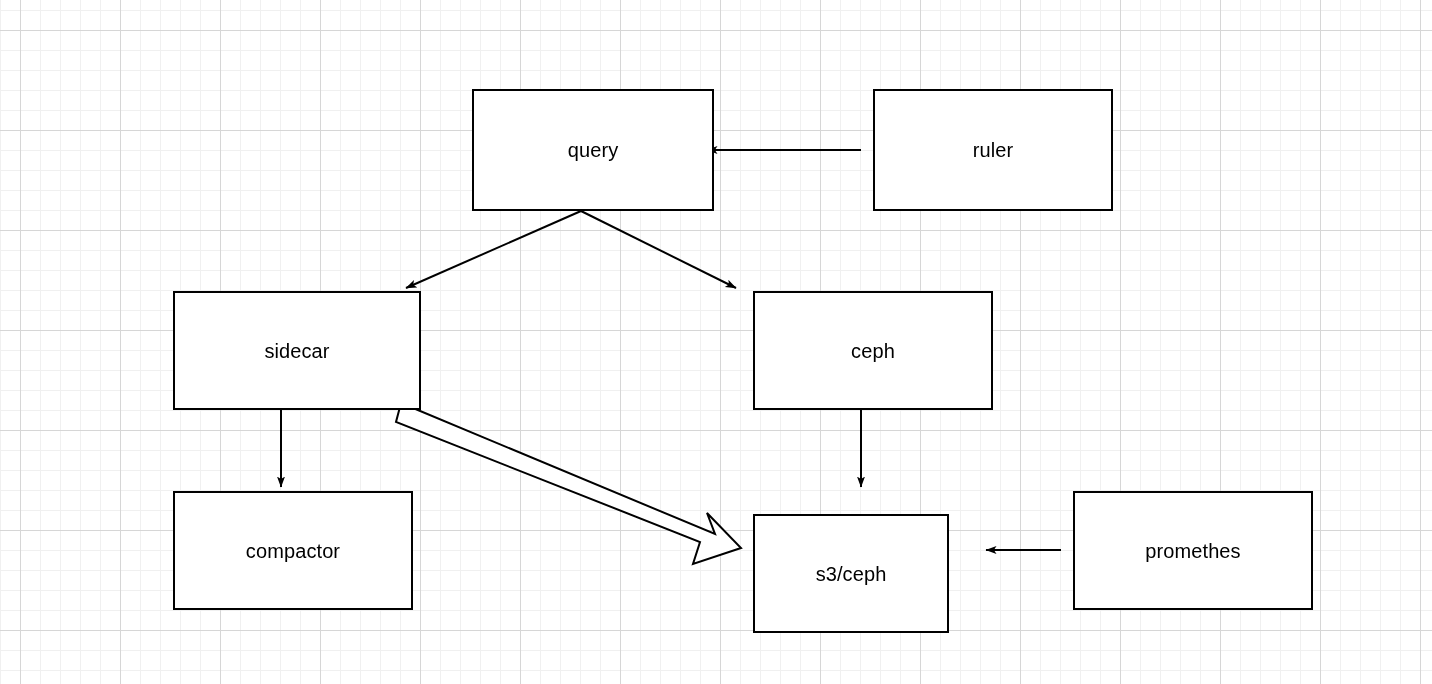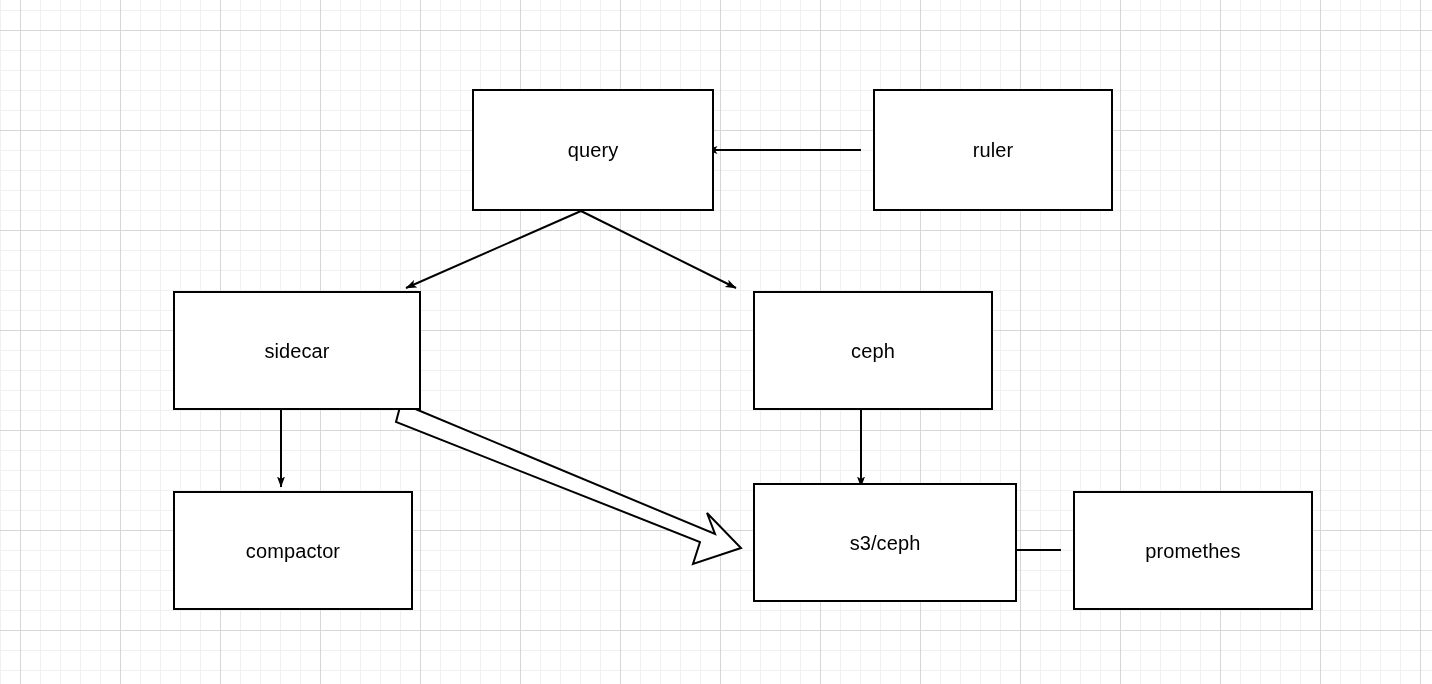--- a/index.html
+++ b/index.html
@@ -121,21 +121,21 @@
   </div>
 
   <div class="node" style="left:741px; top:291px; width:240px; height:119px;">
     <span class="node-label">ceph</span>
   </div>
 
   <div class="node" style="left:161px; top:491px; width:240px; height:119px;">
     <span class="node-label">compactor</span>
   </div>
 
-  <div class="node" style="left:741px; top:483px; width:264px; height:119px;">
+  <div class="node" style="left:741px; top:514px; width:196px; height:119px;">
     <span class="node-label">s3/ceph</span>
   </div>
 
   <div class="node" style="left:1061px; top:491px; width:240px; height:119px;">
     <span class="node-label">promethes</span>
   </div>
 
 </div>
 
 </body></html>

